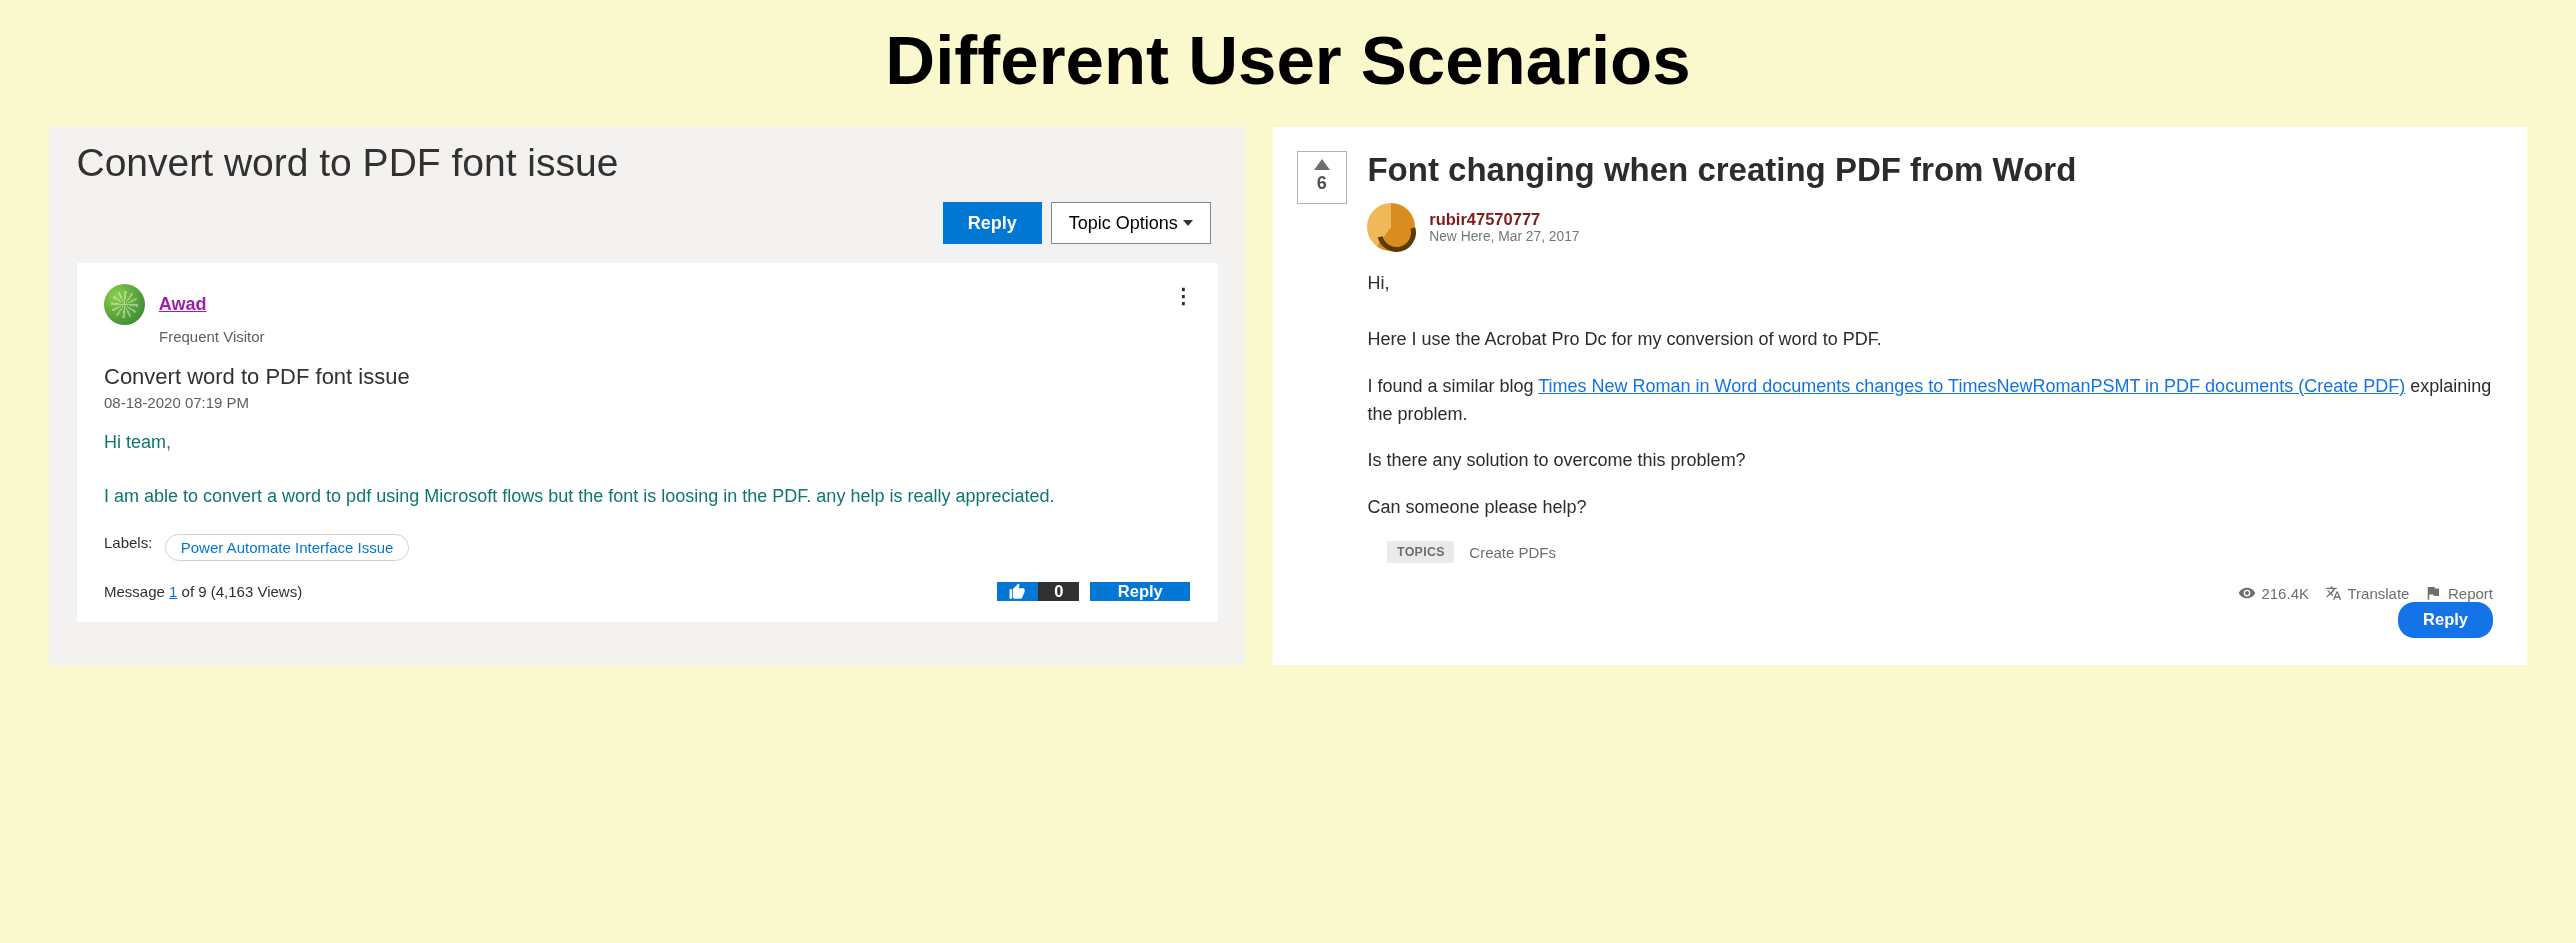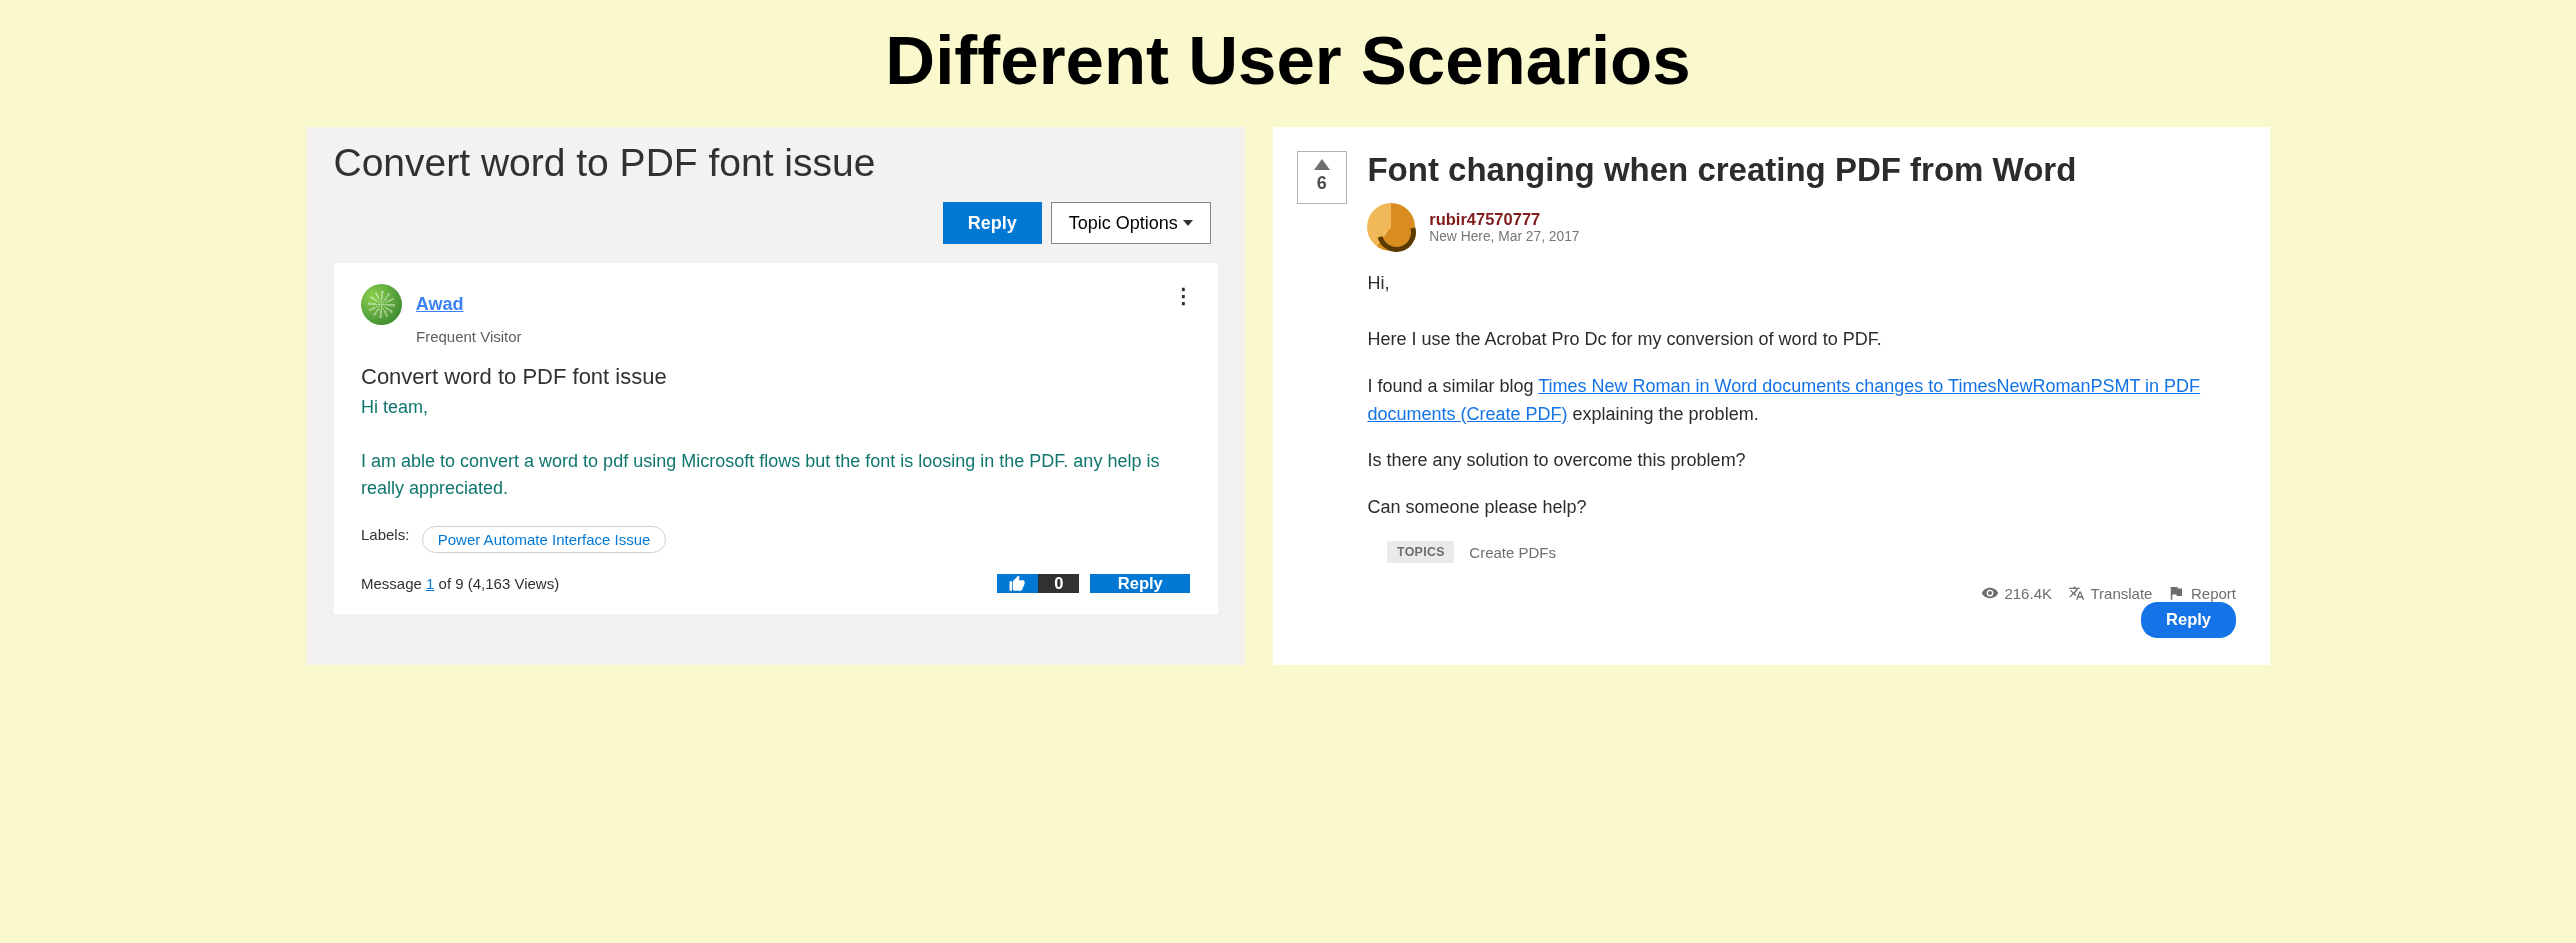--- a/index.html
+++ b/index.html
@@ -1,33 +1,33 @@
 <!DOCTYPE html>
 <html style="font-size:11px"><head>
 <meta charset="utf-8">
 <style>
   * { box-sizing: border-box; margin: 0; padding: 0; }
   body { font-family: "Segoe UI", Arial, sans-serif; background: #faf9cd; width: 2576px; height: 943px; transform-origin: top left; }
   .wrapper { transform: scale(1); display:flex; flex-direction:column; align-items:center; padding-top:20.7px; }
   .title { font-size: 69px; font-weight: 700; color: #000; margin-bottom: 27.5px; }
-  .panels { display:flex; gap:27.5px; width: 1964px; justify-content:center; }
+  .panels { display:flex; gap:27.5px; width: 2478px; justify-content:center; }
   .panel { background:#fff; flex:1; }
   .panel-left { background:#f3f2f1; padding:0; }
   .left-header { padding: 13.8px 27.5px 6.9px 27.5px; }
   .left-title { font-size: 39px; font-weight:400; color:#323130; margin-bottom:17px; }
   .left-actions { display:flex; justify-content:flex-end; gap:9.6px; padding-right:6.9px; }
   .btn-reply-top { background:#0078d4; color:#fff; border:none; padding:9.6px 25px; font-size:18px; font-weight:600; cursor:pointer; }
   .btn-topic { background:#fff; border:0.7px solid #8a8886; padding:9.6px 16.5px; font-size:18px; cursor:pointer; display:flex; align-items:center; gap:5.5px;justify-content:center; }
   .caret-down { width:0; height:0; border-left:5.5px solid transparent; border-right:5.5px solid transparent; border-top:6.9px solid #323130; }
   .post-card { background:#fff; margin:12.4px 27.5px 27.5px 27.5px; padding:20.7px 27.5px 20.7px 27.5px; position:relative; }
   .more-dots { position:absolute; right:24px; top:20.7px; font-size:20.7px; font-weight:700; cursor:pointer; color:#323130; }
   .author-row { display:flex; align-items:center; gap:13.8px; margin-bottom:4.1px; }
   .avatar-green { width:41px; height:41px; border-radius:50%; background: radial-gradient(circle at 30% 30%, #8bd04e, #2a7a2a); position:relative; overflow:hidden; }
   .avatar-green::after{ content:""; position:absolute; inset:6.9px; border-radius:50%; background: repeating-conic-gradient(#fff 0 10deg, transparent 10deg 30deg); opacity:.4;}
-  .author-name { color:#3b82f6; font-size:18px; font-weight:600; }
+  .author-name { color:#a21caf; font-size:18px; font-weight:600; }
   .author-role { color:#605e5c; font-size:15px; margin-left:55px; margin-top:-1.4px; margin-bottom:19px; }
   .post-title { font-size:22px; color:#323130; margin-bottom:4.1px; }
   .post-date { color:#605e5c; font-size:15px; margin-bottom:18px; }
   .post-body { font-size:18px; color:#0f766e; line-height:1.5; margin-bottom:12px; }
   .labels-row { display:flex; align-items:flex-start; gap:12.4px; margin-bottom:20.7px; font-size:15px; color:#323130; }
   .label-pill { border:0.7px solid #d2d0ce; border-radius:15px; padding:4.1px 15px; color:#0078d4; font-size:15px; }
   .post-footer { display:flex; justify-content:space-between; align-items:center; margin-top:13.8px; }
   .msg-info { font-size:15px; color:#323130; }
   .msg-info a { color:#0078d4; text-decoration:underline; }
   .footer-actions { display:flex; gap:11px; align-items:stretch; }
@@ -80,20 +80,21 @@
         </div>
       </div>
       <div class="post-card">
         <div class="more-dots">⋮</div>
         <div class="author-row">
           <div class="avatar-green"></div>
           <a href="#" class="author-name">Awad</a>
         </div>
         <div class="author-role">Frequent Visitor</div>
         <div class="post-title">Convert word to PDF font issue</div>
+        <div class="post-date">08-18-2020 07:19 PM</div>
         <div class="post-body">
           <p>Hi team,</p>
           <br>
           <p>I am able to convert a word to pdf using Microsoft flows but the font is loosing in the PDF. any help is really appreciated.</p>
         </div>
         <br>
         <div class="labels-row">
           <span>Labels:</span>
           <span class="label-pill">Power Automate Interface Issue</span>
         </div>

